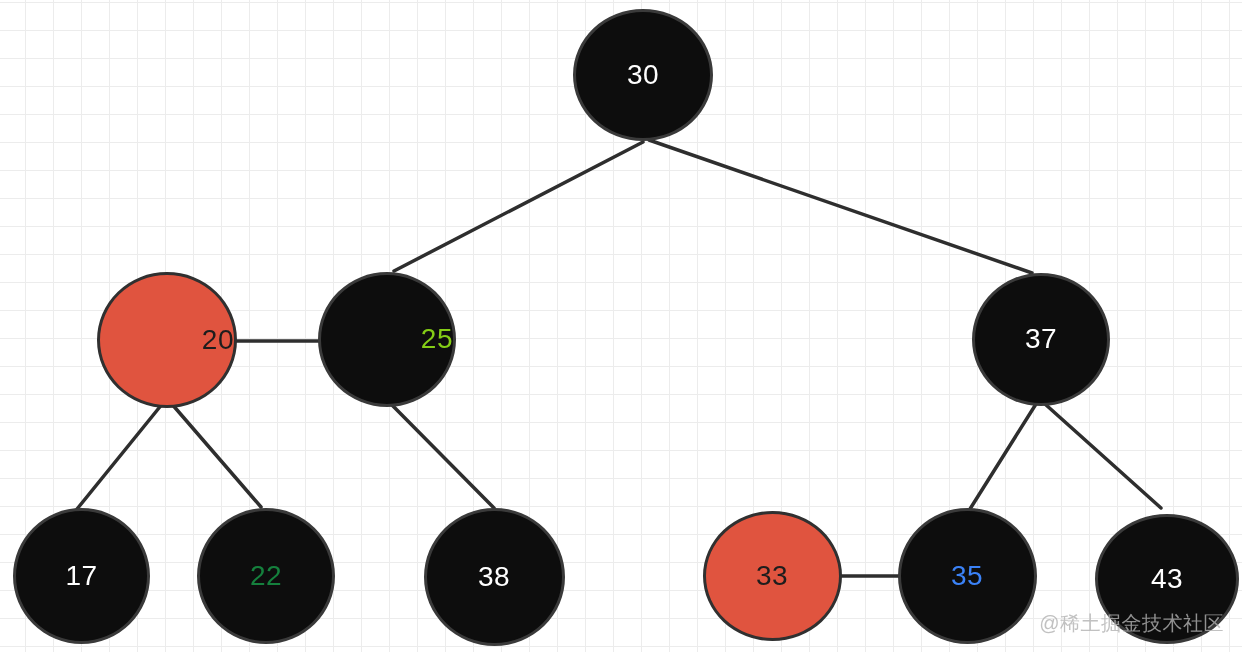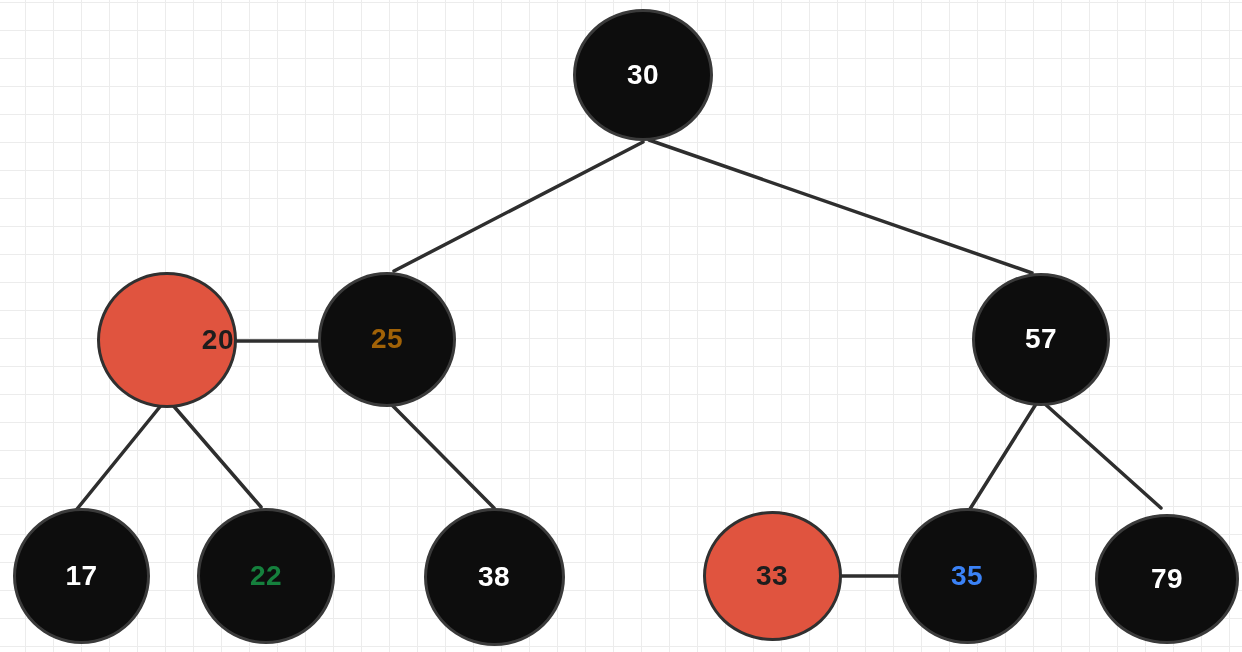--- a/index.html
+++ b/index.html
@@ -11,21 +11,20 @@
     position: relative;
     width: 1242px;
     height: 652px;
     overflow: hidden;
     background-color: #ffffff;
     background-image:
       linear-gradient(to right, #ececec 1px, transparent 1px),
       linear-gradient(to bottom, #ececec 1px, transparent 1px);
     background-size: 28px 28px;
     background-position: 25px 2px;
-    font-weight: bold;
   }
   #edges {
     position: absolute;
     left: 0;
     top: 0;
     z-index: 1;
   }
   .node {
     position: absolute;
     z-index: 2;
@@ -69,38 +68,39 @@
       <line x1="1045" y1="404" x2="1161" y2="508" stroke="#2e2e2e" stroke-width="3.5" stroke-linecap="round"></line>
       <line x1="840" y1="576" x2="899" y2="576" stroke="#2e2e2e" stroke-width="3.5" stroke-linecap="round"></line>
     </svg>
   <div id="nodes">
       <div class="node" style="left: 573px; top: 9px; width: 140px; height: 132px; background-color: rgb(13, 13, 13); border-color: rgb(58, 58, 58); color: rgb(255, 255, 255);">
         <span>30</span>
       </div>
       <div class="node" style="left: 97px; top: 272px; width: 140px; height: 136px; background-color: rgb(224, 84, 63); border-color: rgb(48, 48, 48); color: rgb(29, 29, 29); justify-content: flex-end;">
         <span>20</span>
       </div>
-      <div class="node" style="left: 318px; top: 271.5px; width: 138px; height: 135px; background-color: rgb(13, 13, 13); border-color: rgb(58, 58, 58); color: #a16207;">
+      <div class="node" style="left: 318px; top: 271.5px; width: 138px; height: 135px; background-color: rgb(13, 13, 13); border-color: rgb(58, 58, 58); color: #84cc16; justify-content: flex-end;">
         <span>25</span>
       </div>
       <div class="node" style="left: 972px; top: 272.5px; width: 138px; height: 133px; background-color: rgb(13, 13, 13); border-color: rgb(58, 58, 58); color: rgb(255, 255, 255);">
-        <span>57</span>
+        <span>37</span>
       </div>
       <div class="node" style="left: 13px; top: 508px; width: 137px; height: 136px; background-color: rgb(13, 13, 13); border-color: rgb(58, 58, 58); color: rgb(255, 255, 255);">
         <span>17</span>
       </div>
       <div class="node" style="left: 197px; top: 508px; width: 138px; height: 136px; background-color: rgb(13, 13, 13); border-color: rgb(58, 58, 58); color: #15803d;">
         <span>22</span>
       </div>
       <div class="node" style="left: 423.5px; top: 508px; width: 141px; height: 138px; background-color: rgb(13, 13, 13); border-color: rgb(58, 58, 58); color: rgb(255, 255, 255);">
         <span>38</span>
       </div>
       <div class="node" style="left: 702.5px; top: 511px; width: 139px; height: 130px; background-color: rgb(224, 84, 63); border-color: rgb(48, 48, 48); color: rgb(29, 29, 29); align-items: center;">
         <span>33</span>
       </div>
       <div class="node" style="left: 897.5px; top: 508px; width: 139px; height: 136px; background-color: rgb(13, 13, 13); border-color: rgb(58, 58, 58); color: #3b82f6;">
         <span>35</span>
       </div>
       <div class="node" style="left: 1095px; top: 514px; width: 144px; height: 130px; background-color: rgb(13, 13, 13); border-color: rgb(58, 58, 58); color: rgb(255, 255, 255);">
-        <span>79</span>
+        <span>43</span>
       </div>
     </div>
+  <div id="watermark" style="color: rgba(178, 178, 178, 0.8);">@稀土掘金技术社区</div>
 </div>
 
 </body></html>

